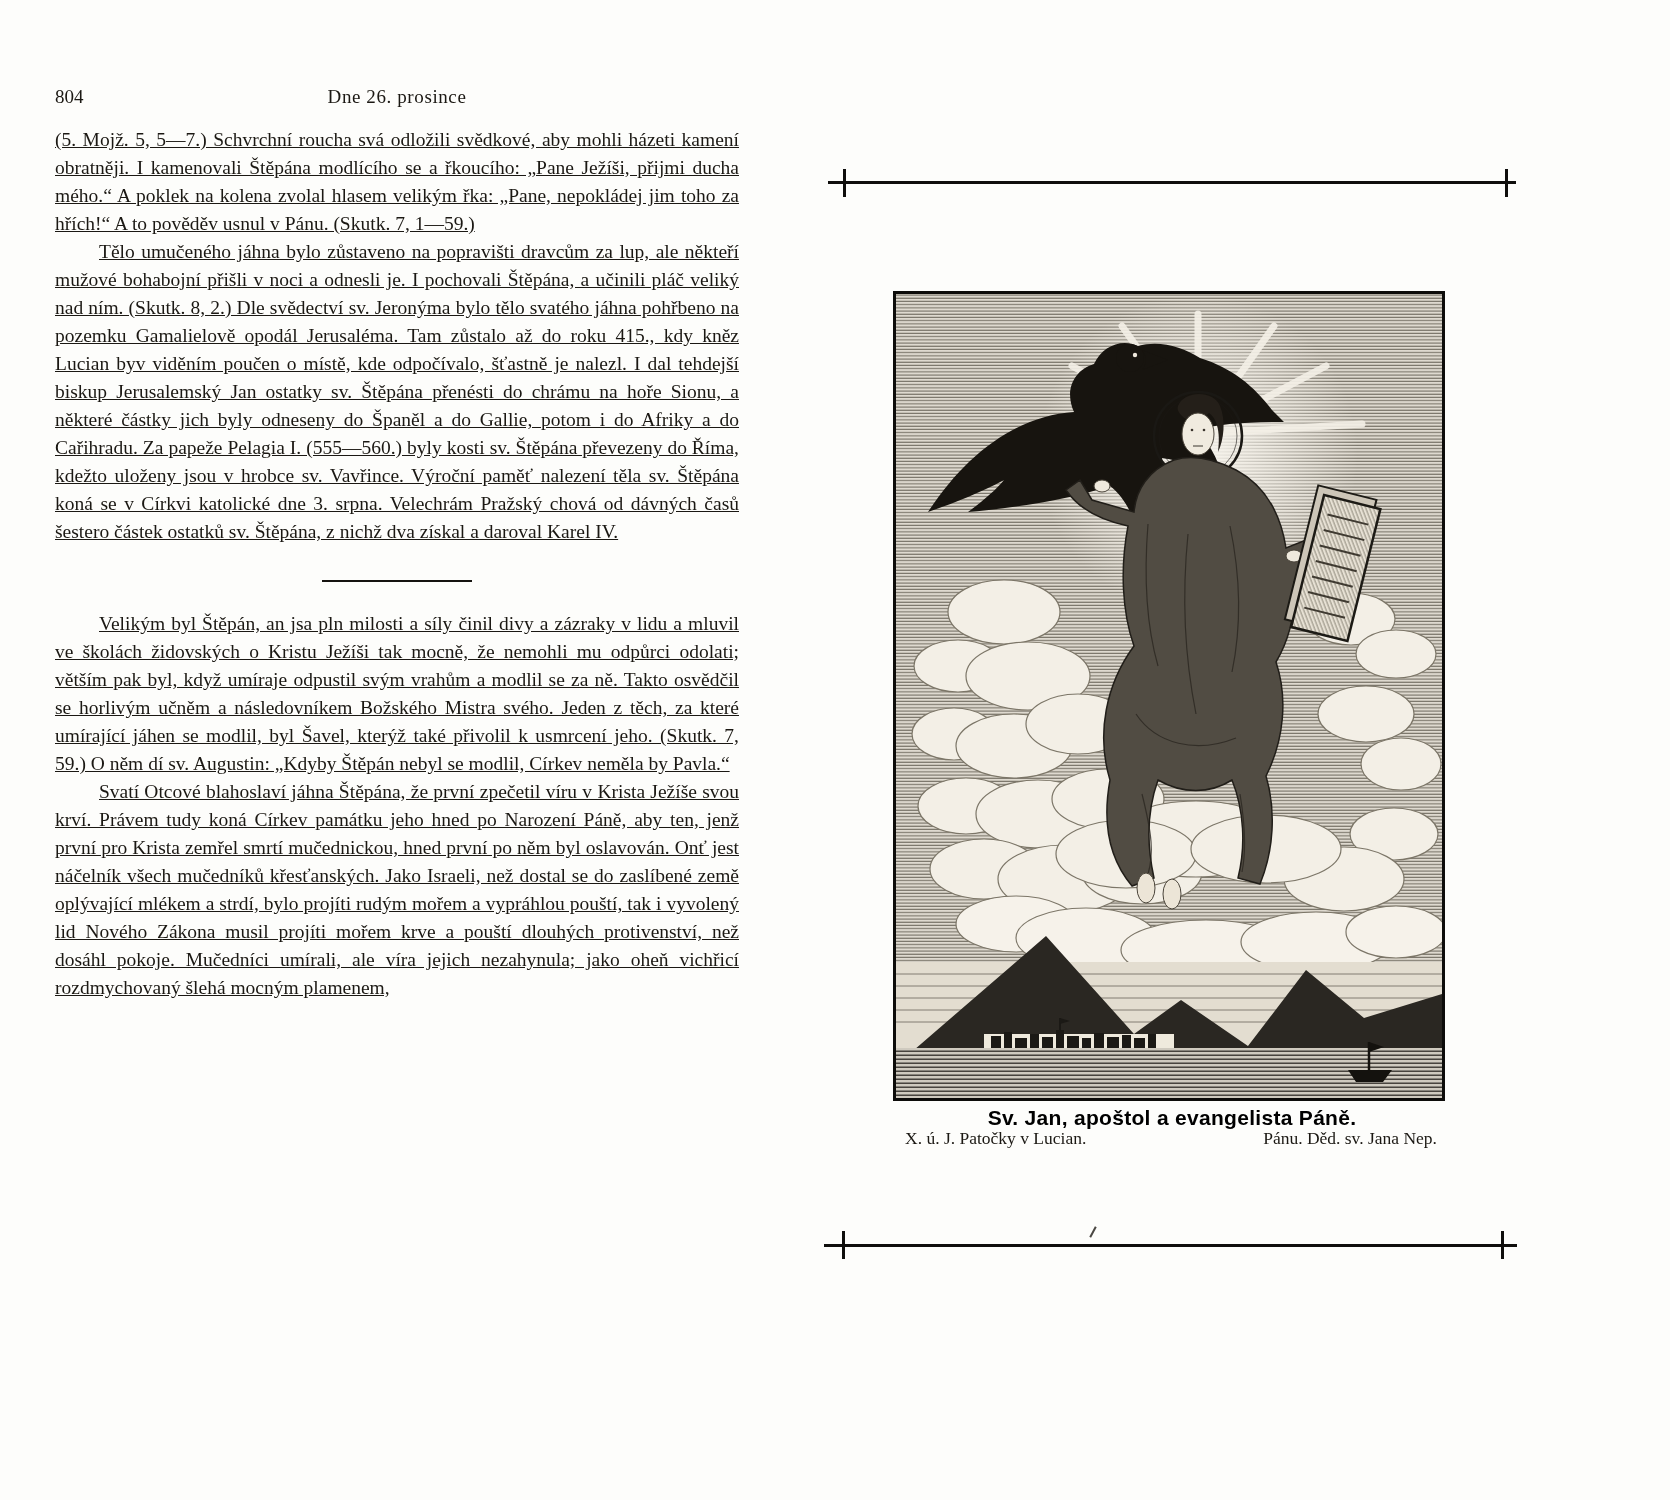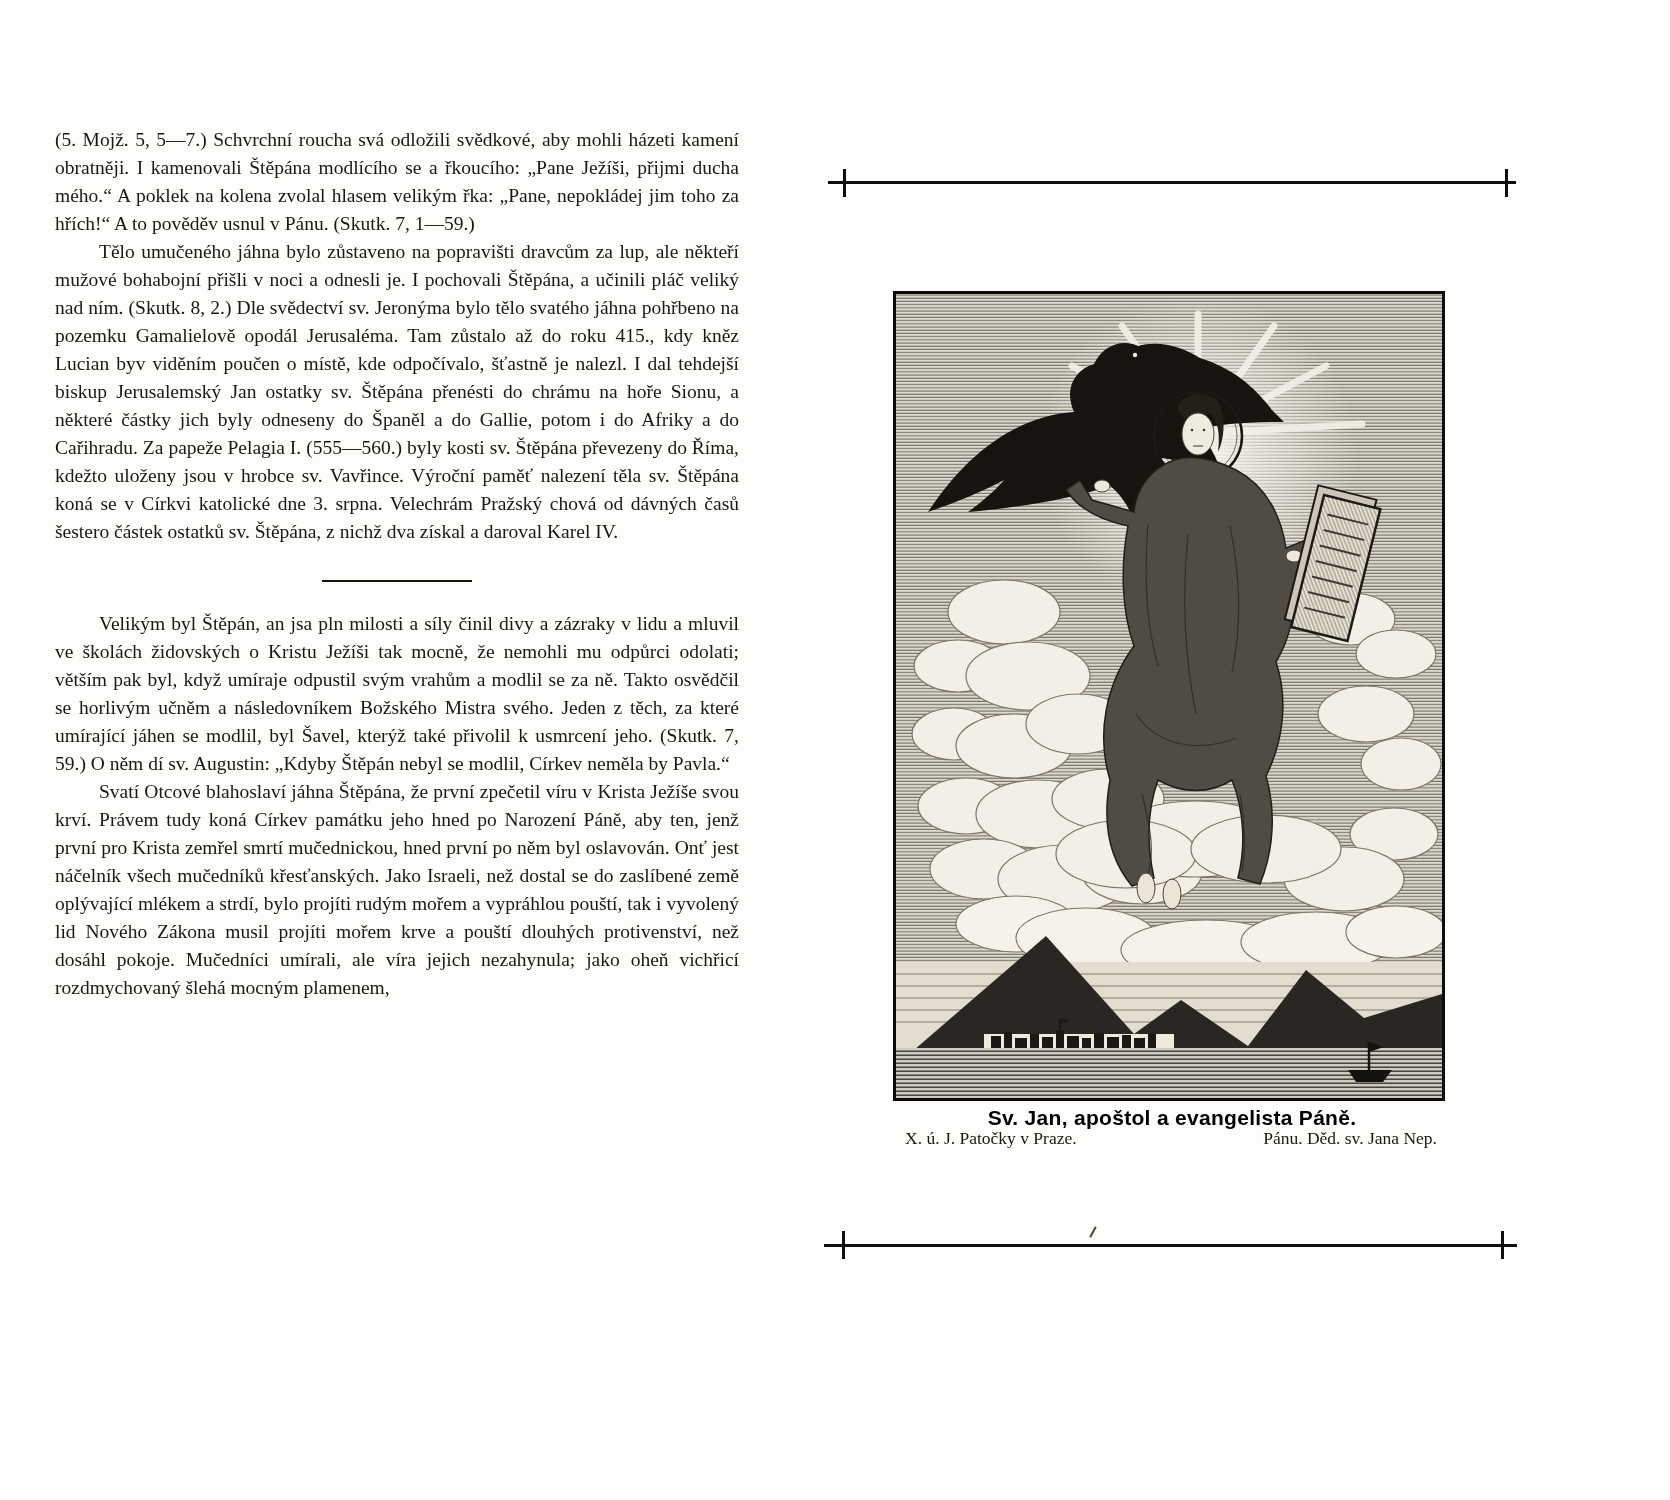--- a/index.html
+++ b/index.html
@@ -6,21 +6,21 @@
   .page{
     position:relative;width:1670px;height:1500px;background:#fdfdfb;
     overflow:hidden;font-family:"Liberation Serif",serif;color:#1b1813;
   }
   
   .pagehead{position:absolute;top:86px;left:55px;width:684px;font-size:19px;}
   .pagenum{position:absolute;left:0;top:0;}
   .running-head{display:block;text-align:center;letter-spacing:0.6px;}
   .text-column{
     position:absolute;left:55px;top:126px;width:684px;
-    font-size:19.5px;line-height:28px;text-align:justify;
+    font-size:19.5px;line-height:28px;text-align:justify;text-decoration:underline;
   }
   .text-column p{margin:0;text-indent:44px;}
   .text-column p.no-indent{text-indent:0;}
   .divider{width:150px;border:0;border-top:2px solid #15130f;margin:34px auto 28px auto;}
   
   .rule{position:absolute;background:#0f0e0c;}
   .rule-top{left:828px;top:181px;width:688px;height:3px;}
   .rule-bottom{left:824px;top:1244px;width:693px;height:3px;}
   .tick{position:absolute;width:3px;height:28px;background:#0f0e0c;}
   .tick-tl{left:843px;top:169px;}
@@ -44,20 +44,24 @@
   .printers-mark{
     position:absolute;left:1092px;top:1226px;width:2px;height:12px;
     background:#4a4742;transform:rotate(28deg);
   }
 </style>
 </head>
 <body>
 
 <div class="page">
 
+  <div class="pagehead">
+    <span class="pagenum">804</span>
+    <span class="running-head">Dne 26. prosince</span>
+  </div>
 
   <section class="text-column">
     <p class="no-indent">(5. Mojž. 5, 5—7.) Schvrchní roucha svá odložili svědkové, aby mohli házeti kamení obratněji. I kamenovali Štěpána modlícího se a řkoucího: „Pane Ježíši, přijmi ducha mého.“ A poklek na kolena zvolal hlasem velikým řka: „Pane, nepokládej jim toho za hřích!“ A to pověděv usnul v Pánu. (Skutk. 7, 1—59.)</p>
     <p>Tělo umučeného jáhna bylo zůstaveno na popravišti dravcům za lup, ale někteří mužové bohabojní přišli v noci a odnesli je. I pochovali Štěpána, a učinili pláč veliký nad ním. (Skutk. 8, 2.) Dle svědectví sv. Jeronýma bylo tělo svatého jáhna pohřbeno na pozemku Gamalielově opodál Jerusaléma. Tam zůstalo až do roku 415., kdy kněz Lucian byv viděním poučen o místě, kde odpočívalo, šťastně je nalezl. I dal tehdejší biskup Jerusalemský Jan ostatky sv. Štěpána přenésti do chrámu na hoře Sionu, a některé částky jich byly odneseny do Španěl a do Gallie, potom i do Afriky a do Cařihradu. Za papeže Pelagia I. (555—560.) byly kosti sv. Štěpána převezeny do Říma, kdežto uloženy jsou v hrobce sv. Vavřince. Výroční paměť nalezení těla sv. Štěpána koná se v Církvi katolické dne 3. srpna. Velechrám Pražský chová od dávných časů šestero částek ostatků sv. Štěpána, z nichž dva získal a daroval Karel IV.</p>
     <hr class="divider">
     <p>Velikým byl Štěpán, an jsa pln milosti a síly činil divy a zázraky v lidu a mluvil ve školách židovských o Kristu Ježíši tak mocně, že nemohli mu odpůrci odolati; větším pak byl, když umíraje odpustil svým vrahům a modlil se za ně. Takto osvědčil se horlivým učněm a následovníkem Božského Mistra svého. Jeden z těch, za které umírající jáhen se modlil, byl Šavel, kterýž také přivolil k usmrcení jeho. (Skutk. 7, 59.) O něm dí sv. Augustin: „Kdyby Štěpán nebyl se modlil, Církev neměla by Pavla.“</p>
     <p>Svatí Otcové blahoslaví jáhna Štěpána, že první zpečetil víru v Krista Ježíše svou krví. Právem tudy koná Církev památku jeho hned po Narození Páně, aby ten, jenž první pro Krista zemřel smrtí mučednickou, hned první po něm byl oslavován. Onť jest náčelník všech mučedníků křesťanských. Jako Israeli, než dostal se do zaslíbené země oplývající mlékem a strdí, bylo projíti rudým mořem a vypráhlou pouští, tak i vyvolený lid Nového Zákona musil projíti mořem krve a pouští dlouhých protivenství, než dosáhl pokoje. Mučedníci umírali, ale víra jejich nezahynula; jako oheň vichřicí rozdmychovaný šlehá mocným plamenem,</p>
   </section>
 
   <div class="rule rule-top"></div>
@@ -229,19 +233,19 @@
 
       <g fill="#14120e">
         <path d="M452,776 L496,776 L487,788 L460,788 Z"></path>
         <line x1="473" y1="748" x2="473" y2="776" stroke="#14120e" stroke-width="2.5"></line>
         <path d="M473,748 L488,753 L473,758 Z"></path>
       </g>
     </svg>
   </figure>
 
   <div class="credits">
-    <span>X. ú. J. Patočky v Praze.</span>
+    <span>X. ú. J. Patočky v Lucian.</span>
     <span>Pánu. Děd. sv. Jana Nep.</span>
   </div>
   <div class="plate-caption">Sv. Jan, apoštol a evangelista Páně.</div>
   <div class="printers-mark"></div>
 
 </div>
 
 </body></html>

